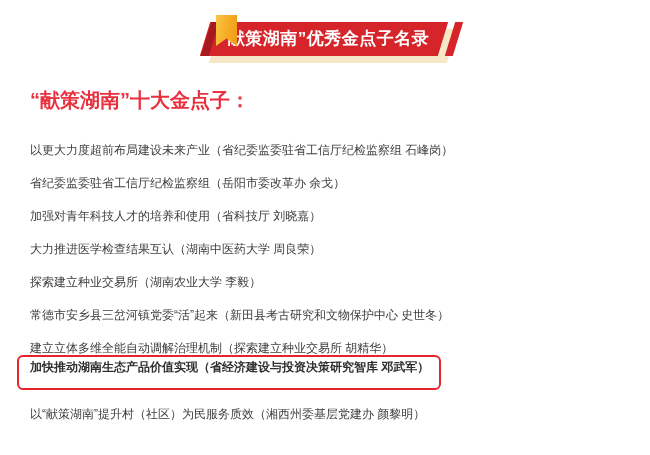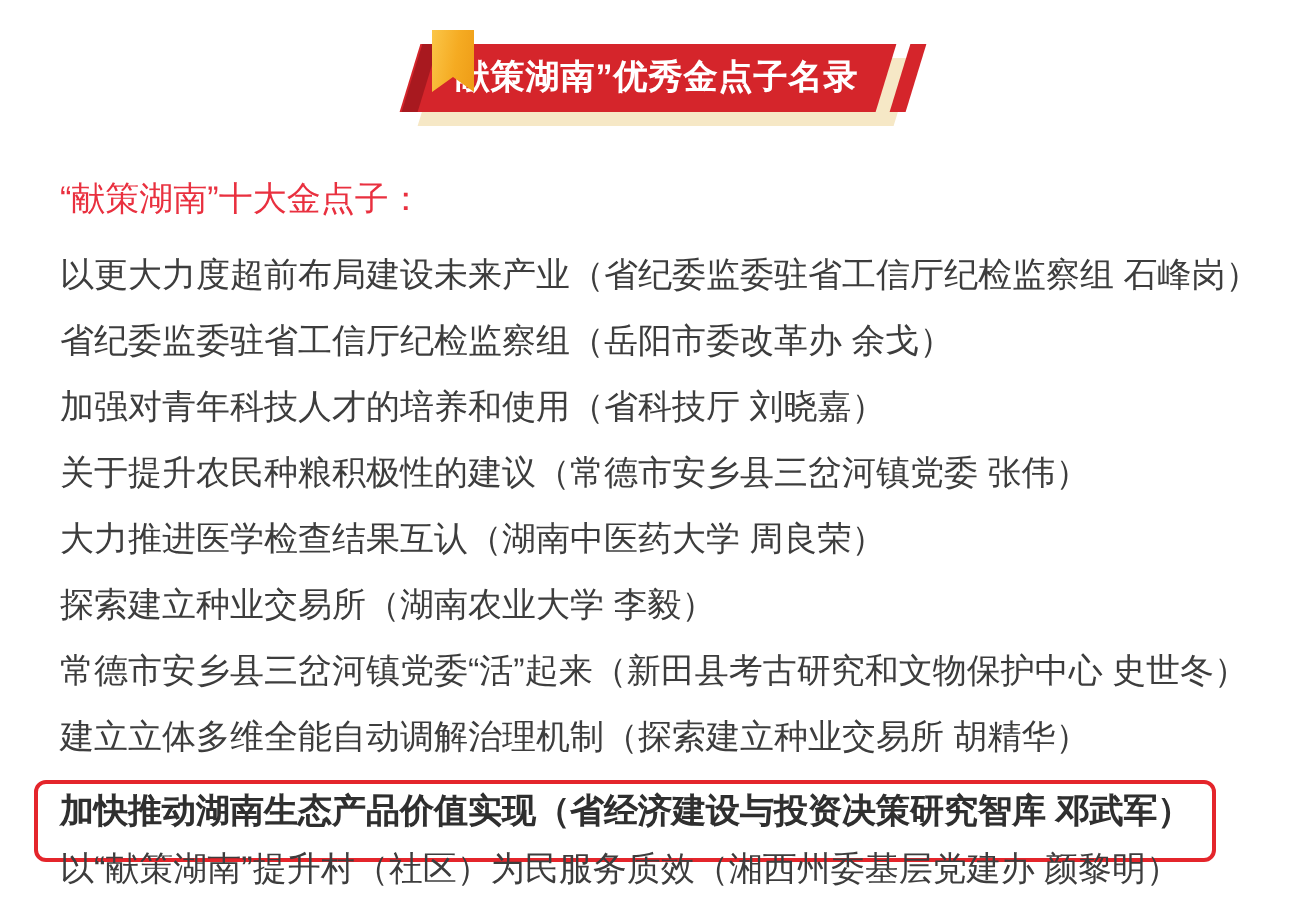--- a/index.html
+++ b/index.html
@@ -20,26 +20,26 @@
     background:#d5252b; transform:skewX(-17deg); z-index:1; }
   .banner-title { position:absolute; left:0; top:0; width:100%; height:34px;
     line-height:34px; text-align:center; color:#ffffff; font-weight:bold;
     font-size:17px; letter-spacing:0.5px; z-index:3; }
   .ribbon { position:absolute; left:216px; top:15px; width:21px; height:31px; z-index:4;
     background:linear-gradient(100deg,#fbc648 0%,#f5ab22 55%,#ee9c16 100%);
     -webkit-clip-path:polygon(0 0,100% 0,100% 100%,50% 76%,0 100%);
     clip-path:polygon(0 0,100% 0,100% 100%,50% 76%,0 100%); }
 
   
-  .subtitle { margin:12px 0 0 30px; color:#e9303f; font-weight:normal;
-    font-size:17px; line-height:20px; }
+  .subtitle { margin:12px 0 0 30px; color:#e9303f; font-weight:bold;
+    font-size:20px; line-height:20px; }
 
   
   .list { margin:16px 0 0 30px; }
-  .row { height:33px; display:flex; align-items:flex-start; font-size:17px;
+  .row { height:33px; display:flex; align-items:flex-end; font-size:12px;
     color:#3d3d3d; white-space:nowrap; }
   .row .txt { display:inline-block; }
   .row .boxed { display:inline-block; font-weight:bold; color:#2f2f2f;
     border:2px solid #e4252b; border-radius:6px;
     padding:2px 10px 12px 11px; margin-left:-13px; }
 </style>
 </head>
 <body>
 
 <div class="page">
@@ -61,23 +61,20 @@
     <div class="row">
       <span class="txt">以更大力度超前布局建设未来产业（省纪委监委驻省工信厅纪检监察组 石峰岗）</span>
     </div>
     <div class="row">
       <span class="txt">省纪委监委驻省工信厅纪检监察组（岳阳市委改革办 余戈）</span>
     </div>
     <div class="row">
       <span class="txt">加强对青年科技人才的培养和使用（省科技厅 刘晓嘉）</span>
     </div>
     <div class="row">
-      <span class="txt">关于提升农民种粮积极性的建议（常德市安乡县三岔河镇党委 张伟）</span>
-    </div>
-    <div class="row">
       <span class="txt">大力推进医学检查结果互认（湖南中医药大学 周良荣）</span>
     </div>
     <div class="row">
       <span class="txt">探索建立种业交易所（湖南农业大学 李毅）</span>
     </div>
     <div class="row">
       <span class="txt">常德市安乡县三岔河镇党委“活”起来（新田县考古研究和文物保护中心 史世冬）</span>
     </div>
     <div class="row">
       <span class="txt">建立立体多维全能自动调解治理机制（探索建立种业交易所 胡精华）</span>

